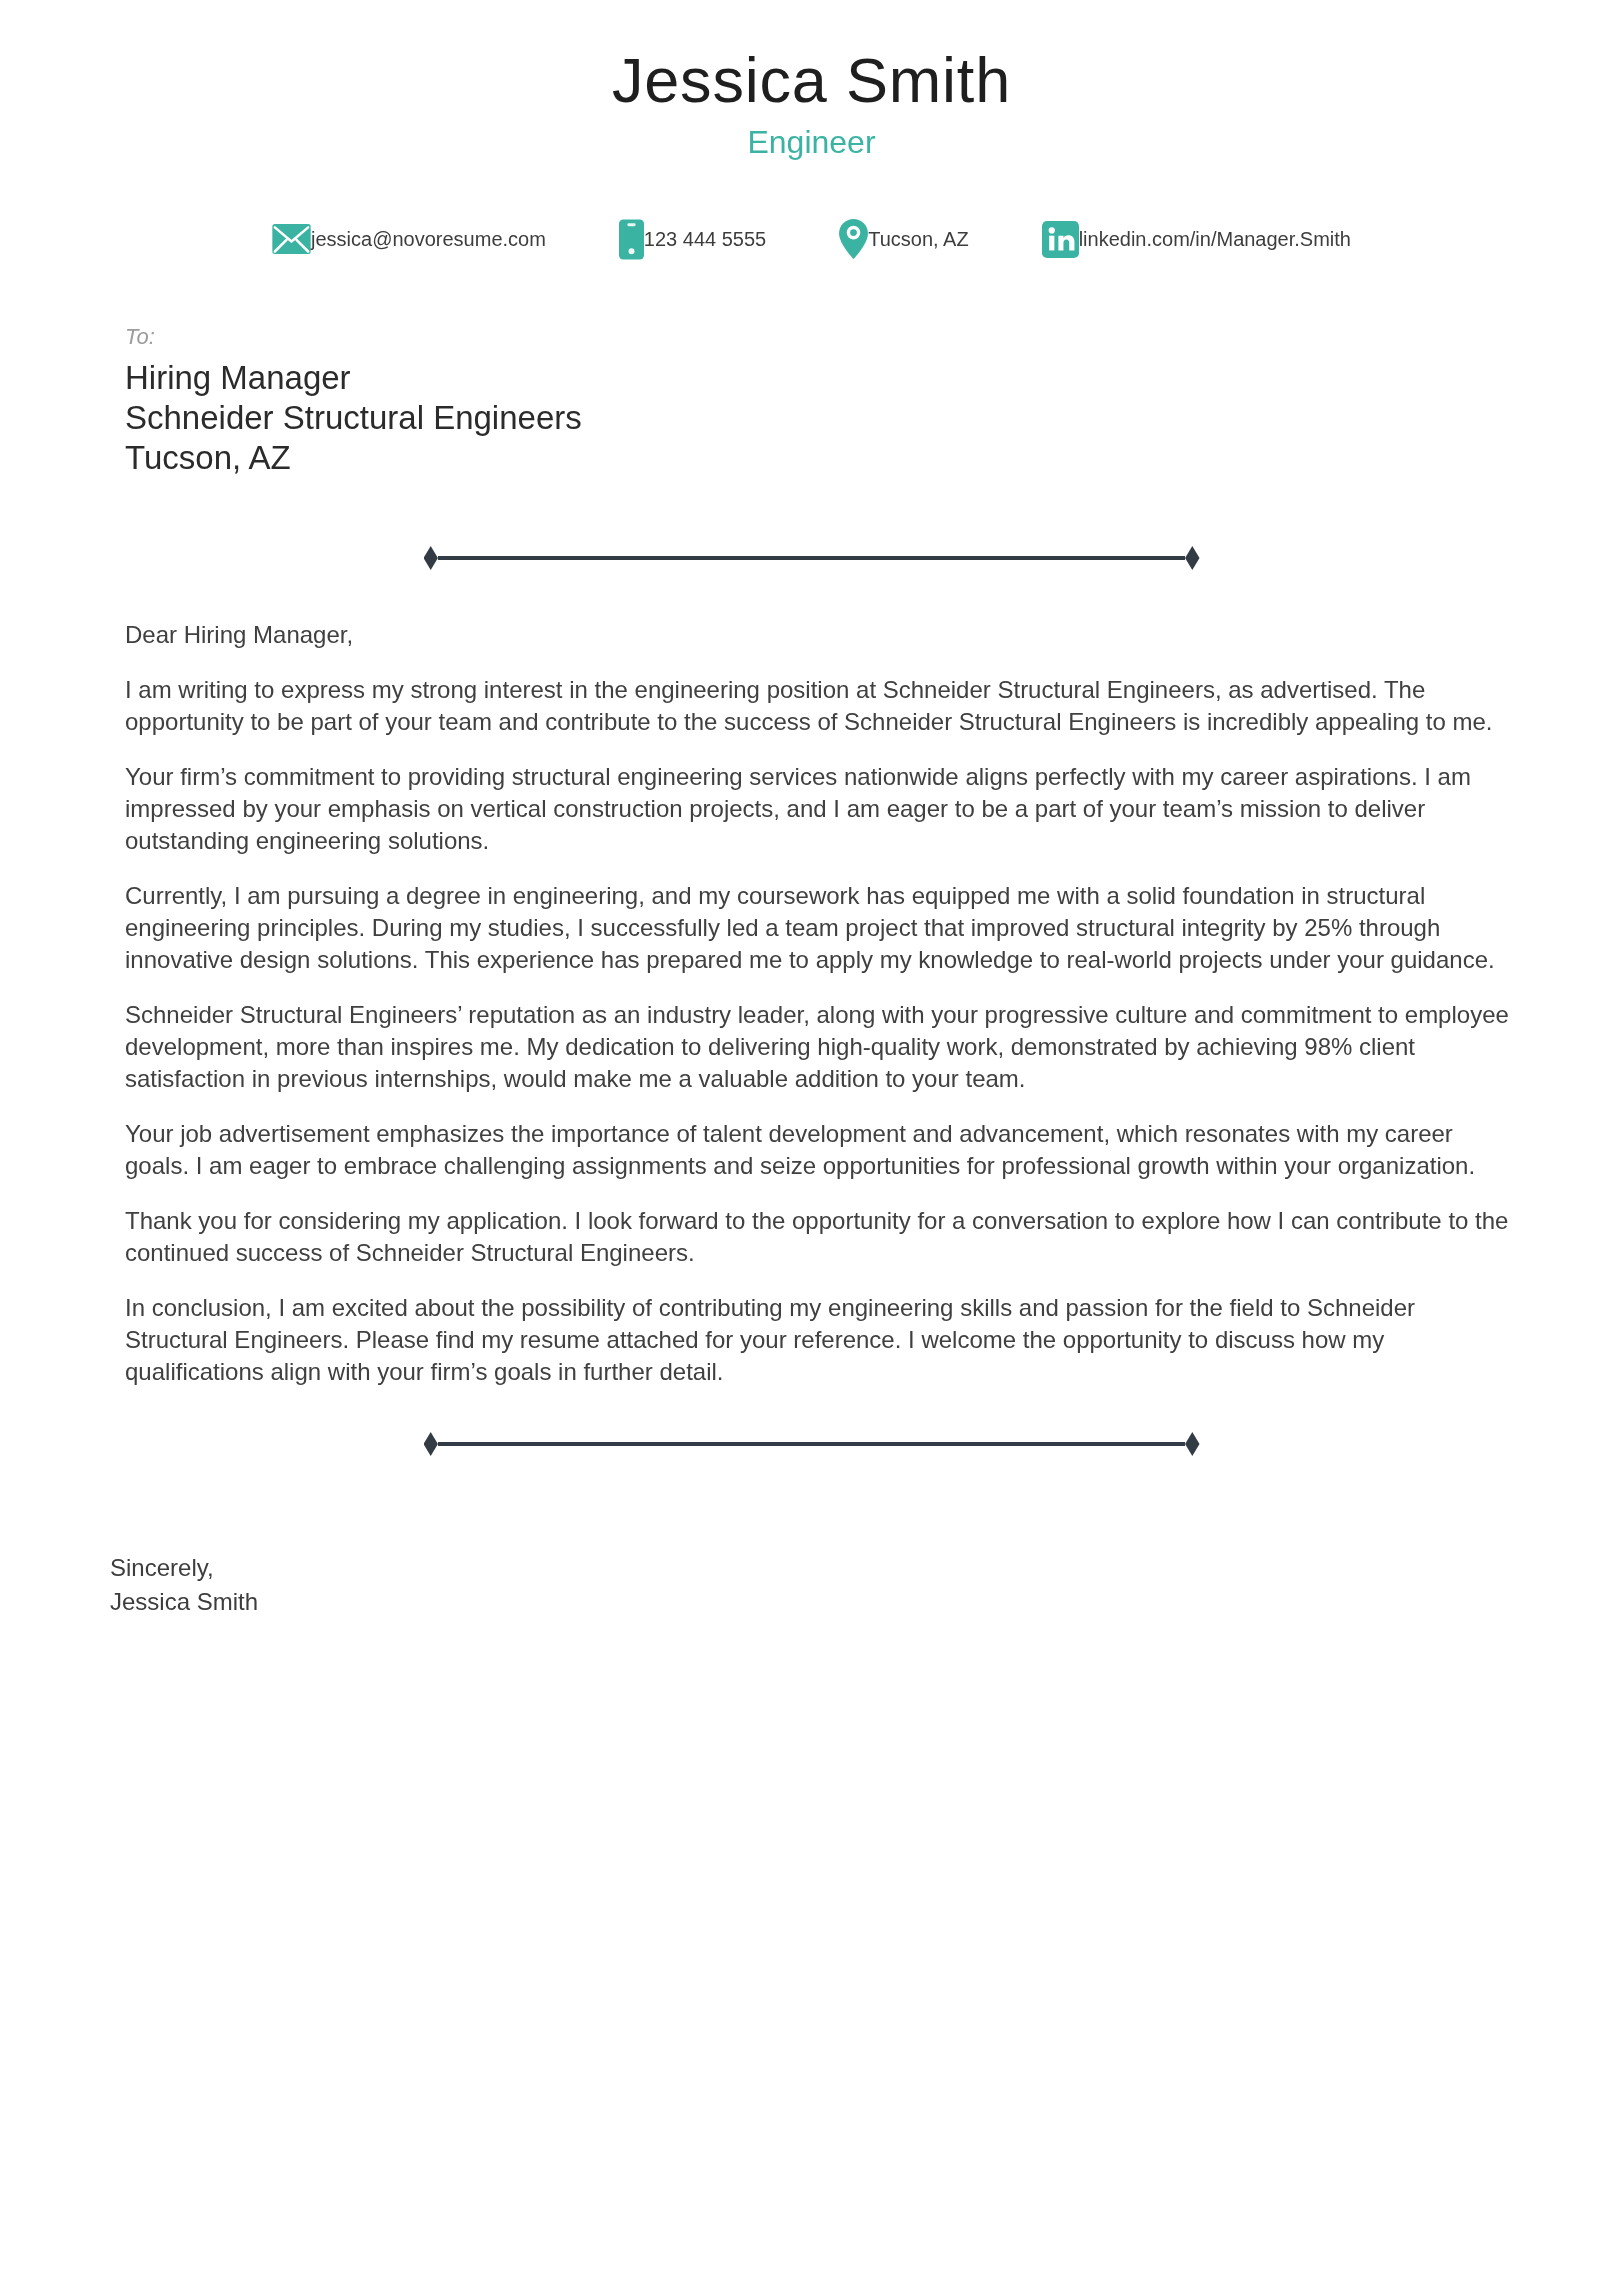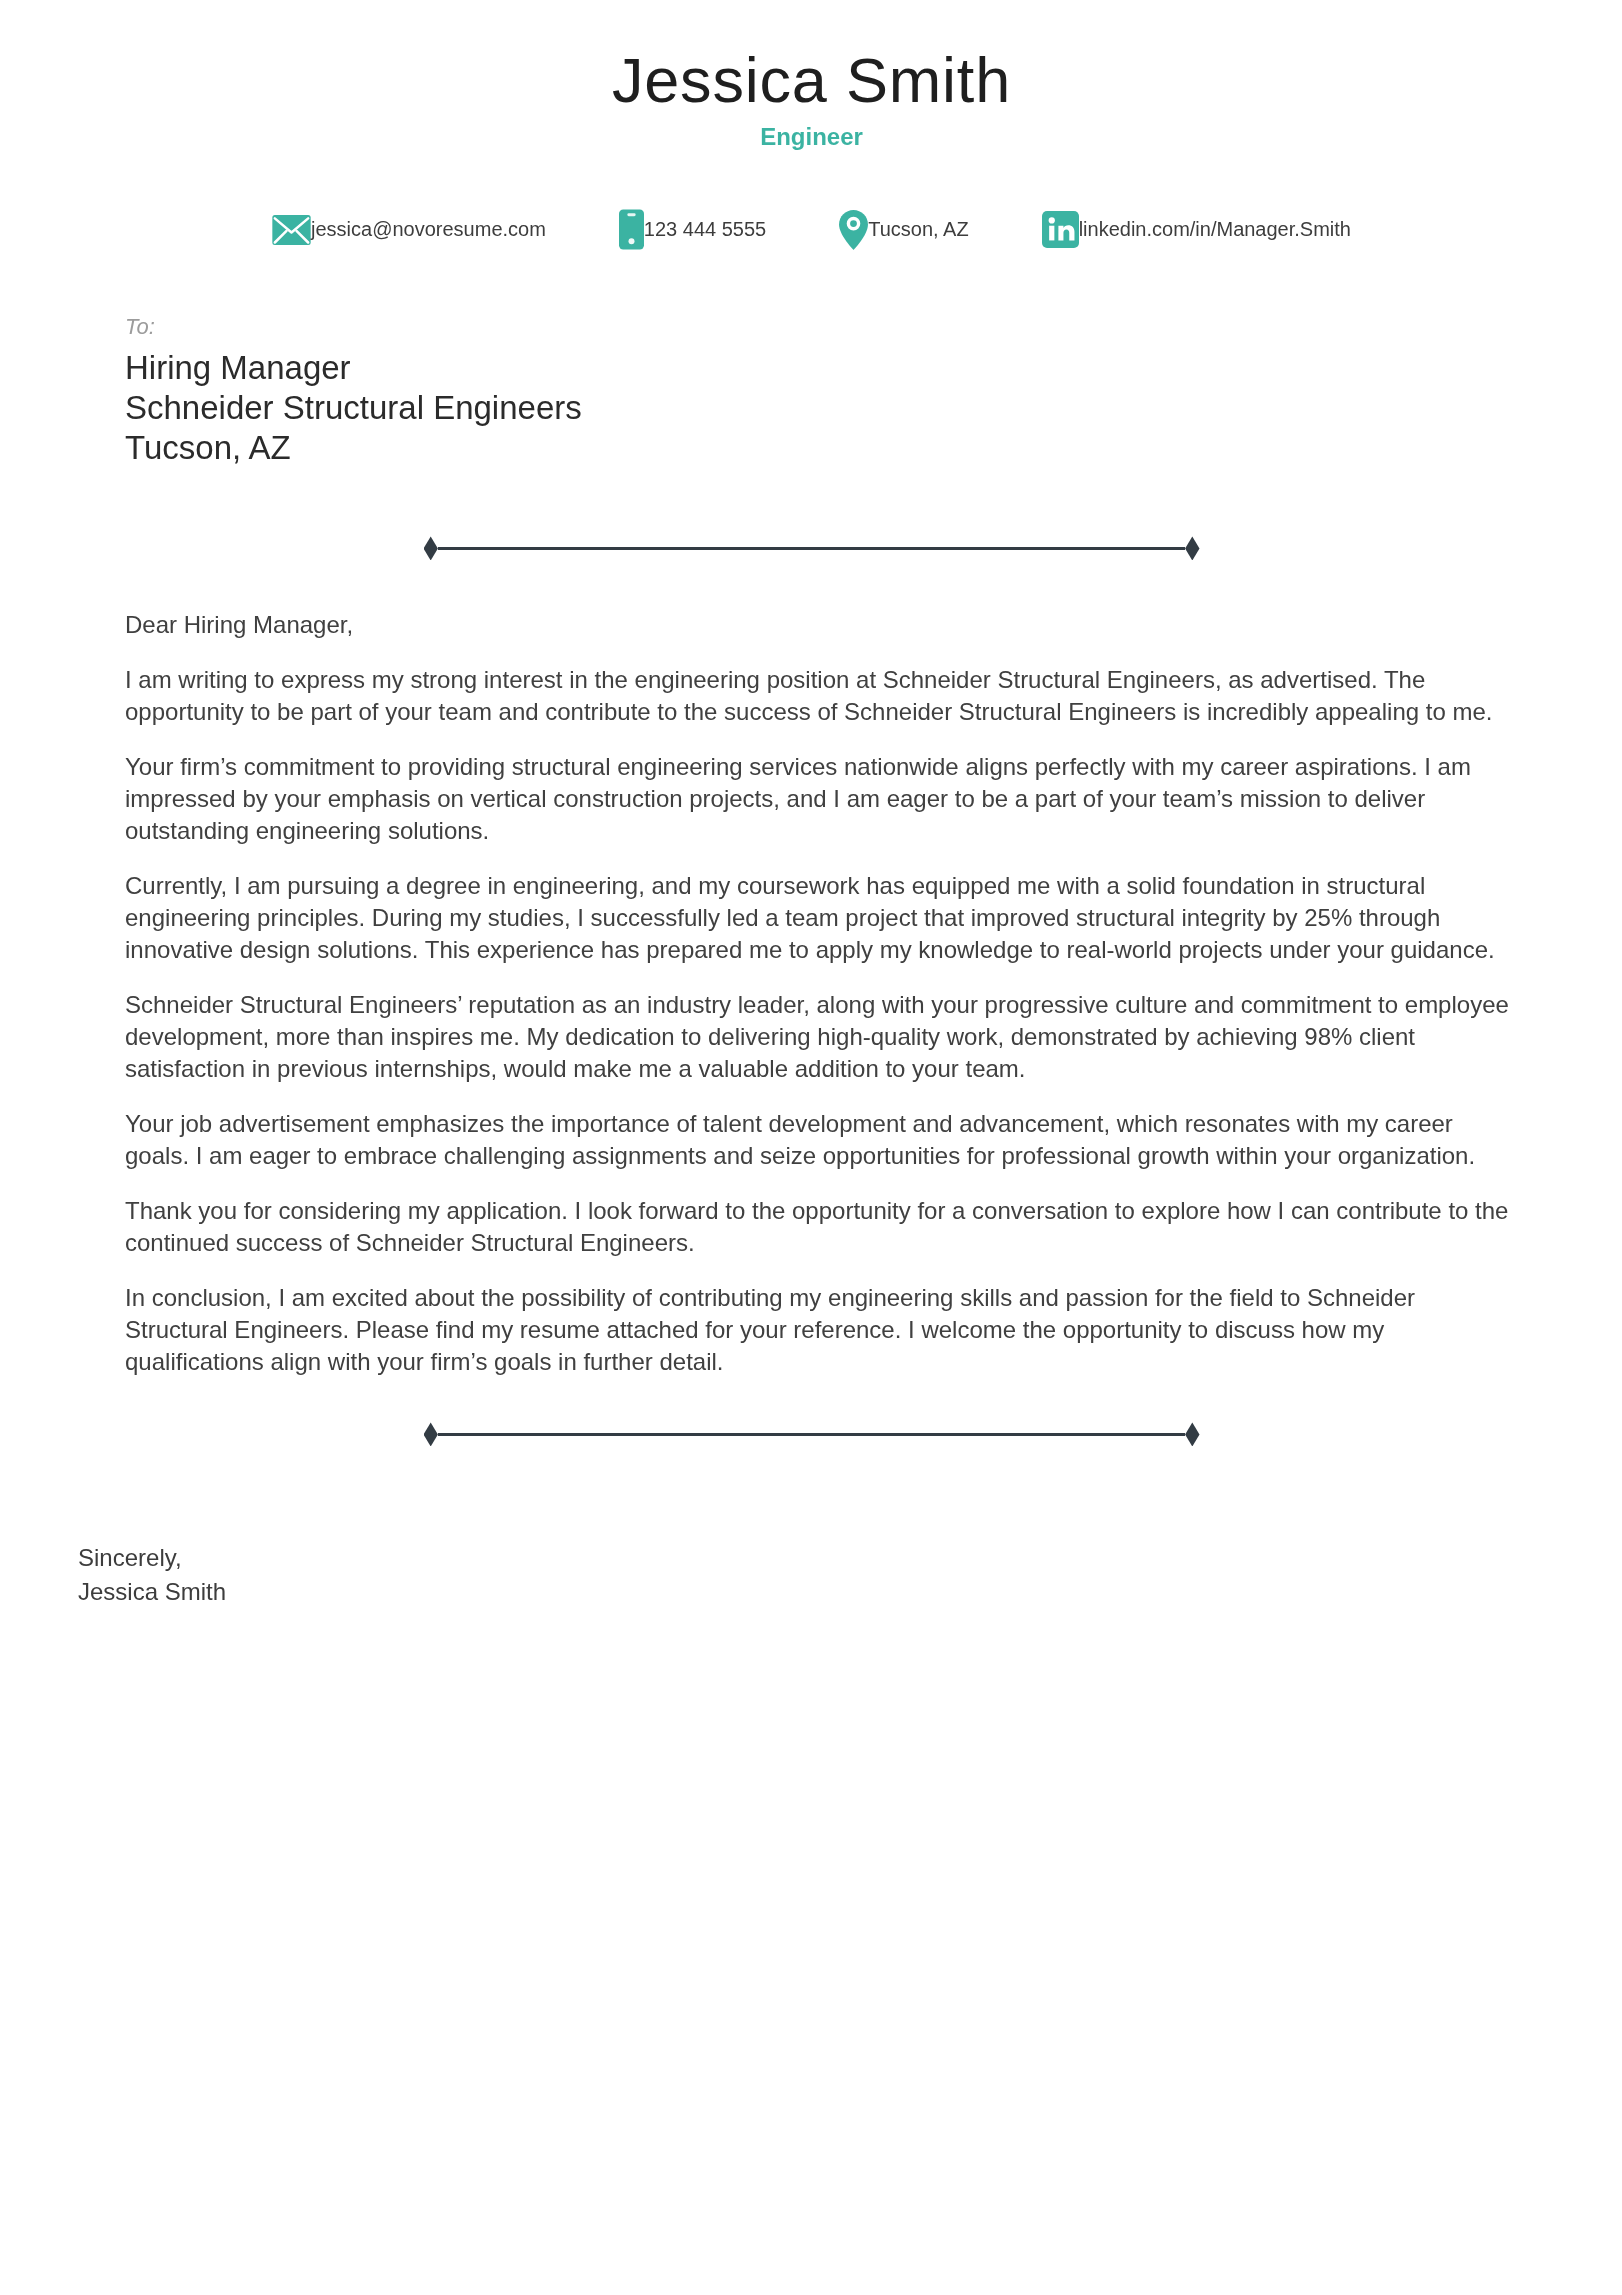--- a/index.html
+++ b/index.html
@@ -27,22 +27,22 @@
   .name {
     margin: 0;
     font-size: 63px;
     font-weight: 400;
     letter-spacing: 0.8px;
     color: #1f1f1f;
     line-height: 1.15;
   }
   .job-title {
     margin-top: 6.8px;
-    font-size: 24px;
-    font-weight: 700;
+    font-size: 32px;
+    font-weight: 400;
     color: #3bb3a2;
     line-height: 1.2;
   }
 
   
   .contact-row {
     margin-top: 57px;
     display: flex;
     justify-content: center;
     align-items: center;
@@ -110,21 +110,21 @@
   .letter-body p {
     margin: 0 0 23px 0;
     font-size: 24px;
     line-height: 32px;
     color: #404040;
   }
   .salutation { margin-bottom: 23px; }
 
   
   .signature {
-    margin: 95px 0 0 78px;
+    margin: 95px 0 0 110px;
   }
   .signature div {
     font-size: 24px;
     line-height: 34px;
     color: #3d3d3d;
   }
 </style>
 </head>
 <body>
 

